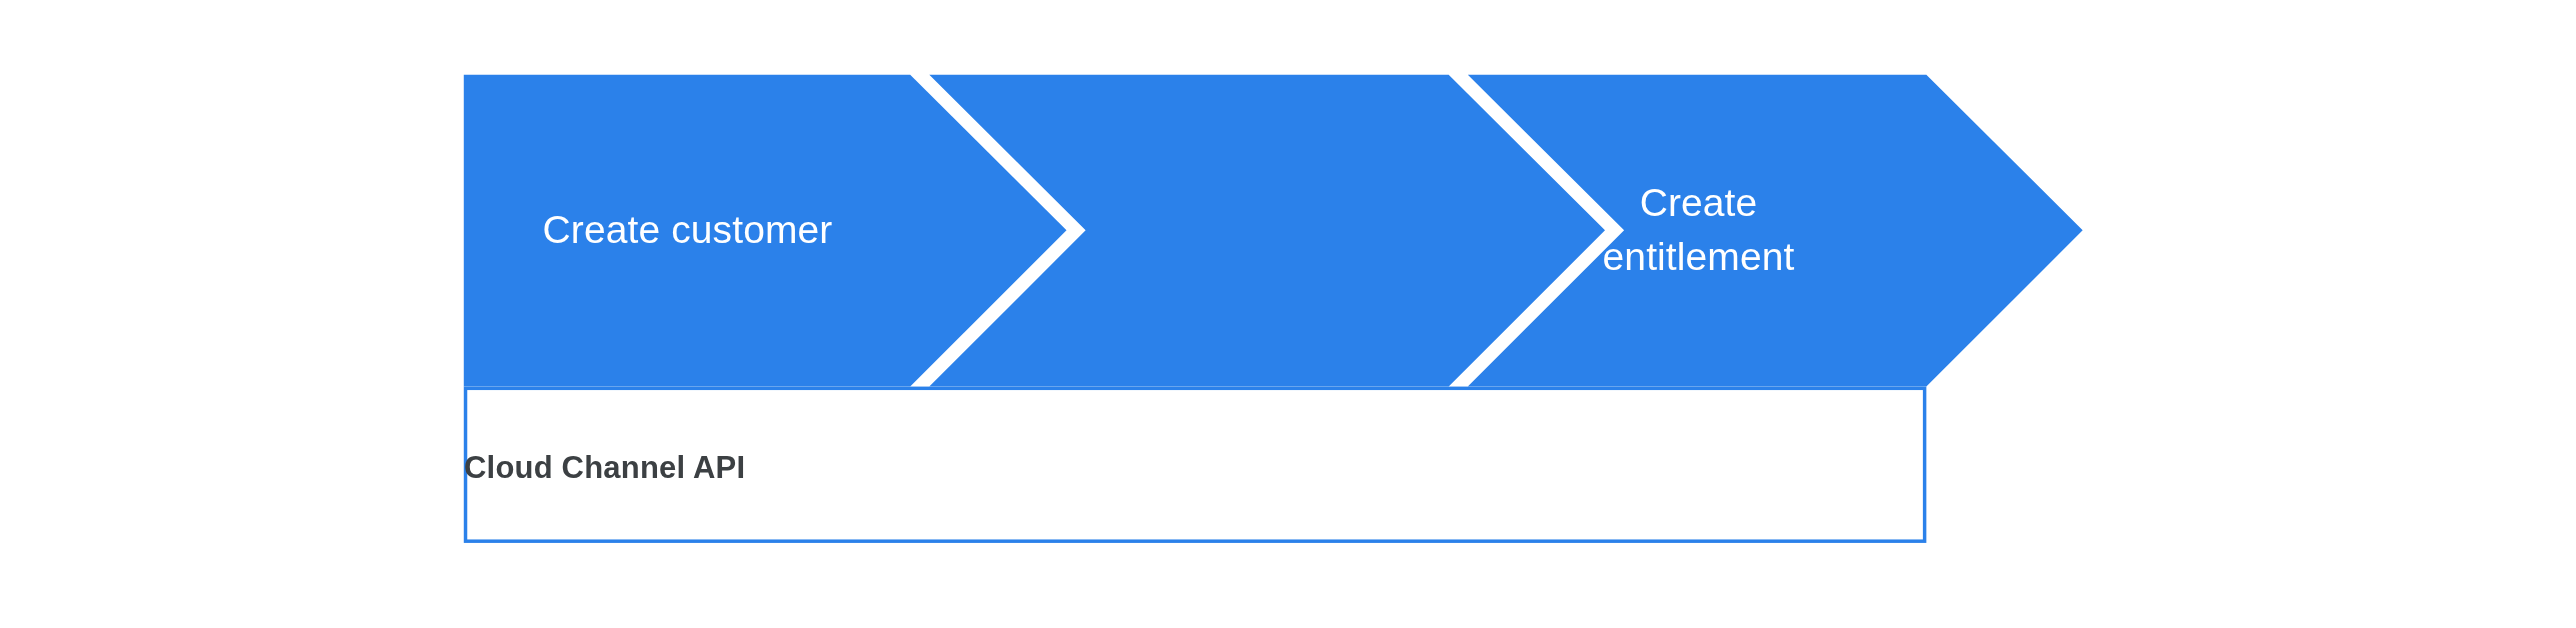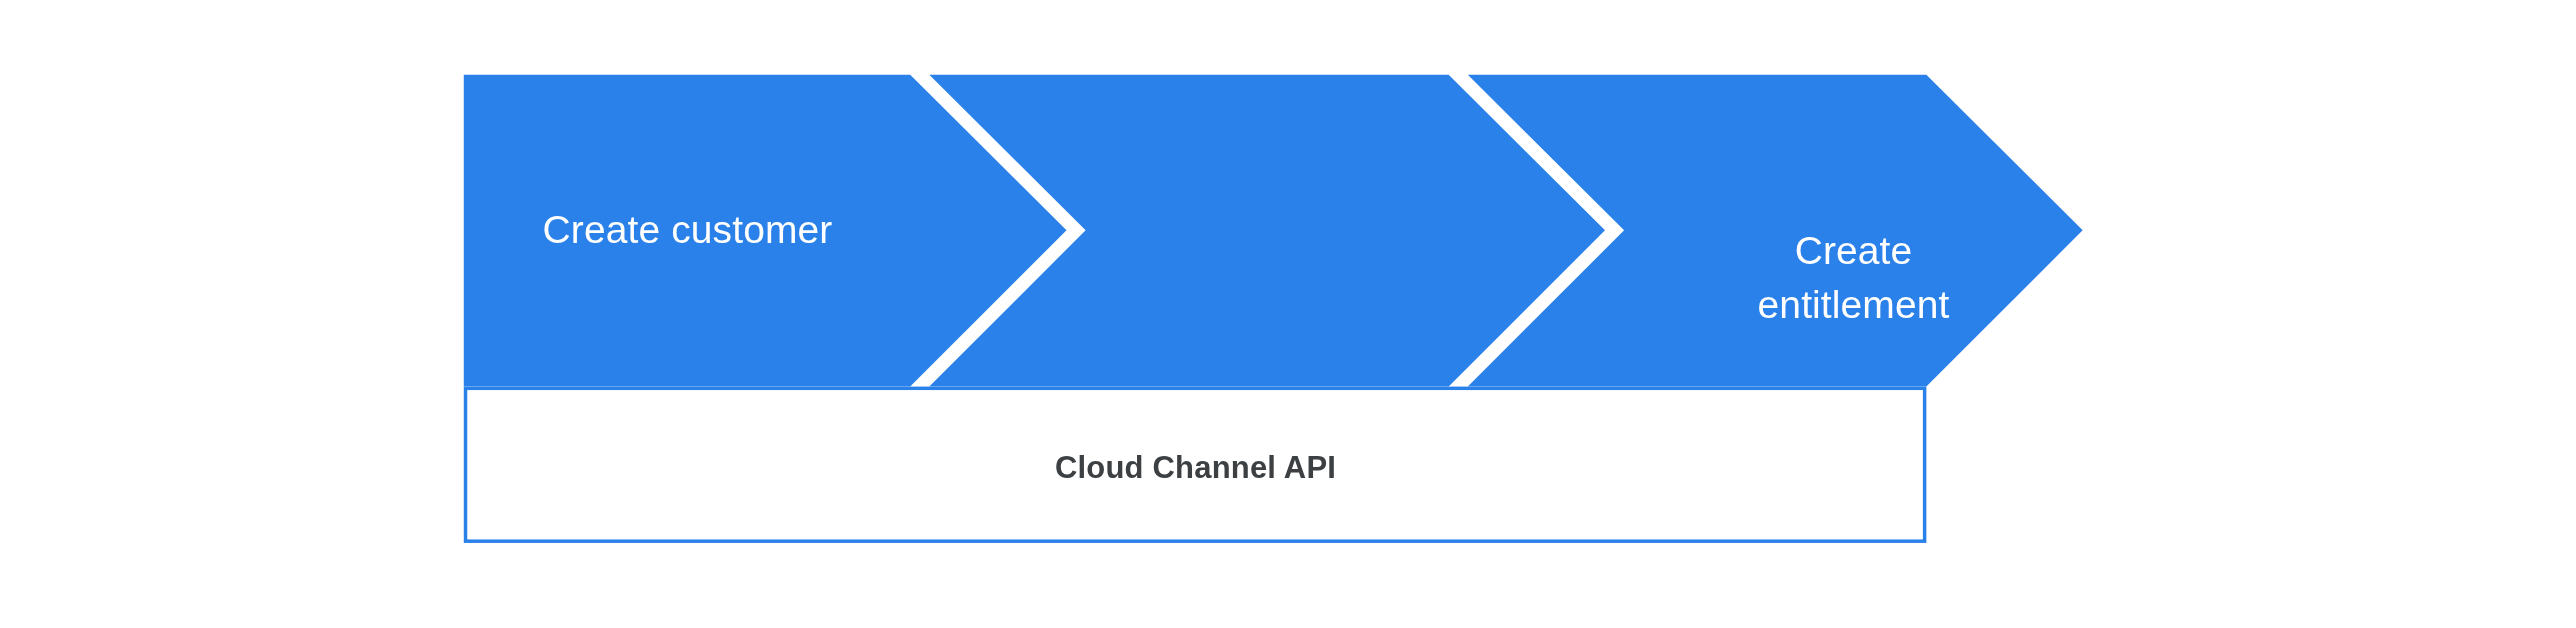--- a/index.html
+++ b/index.html
@@ -45,31 +45,29 @@
     top: 203px;
   }
   
   #step-label-2 {
     left: 1077px;
     width: 373px;
     top: 176px;
   }
   
   #step-label-3 {
-    left: 1693px;
+    left: 1538px;
     width: 321px;
     top: 176px;
-    margin-top: 48px;
   }
   #api-bar-label {
     position: absolute;
     left: 464px;
     width: 1463px;
     top: 449px;
-    text-align: center;
     color: #3c4043;
     font-family: "Liberation Sans", sans-serif;
     font-size: 31px;
     line-height: 38px;
     font-weight: 700;
     letter-spacing: 0.2px;
     pointer-events: none;
   }
 </style>
 </head>

